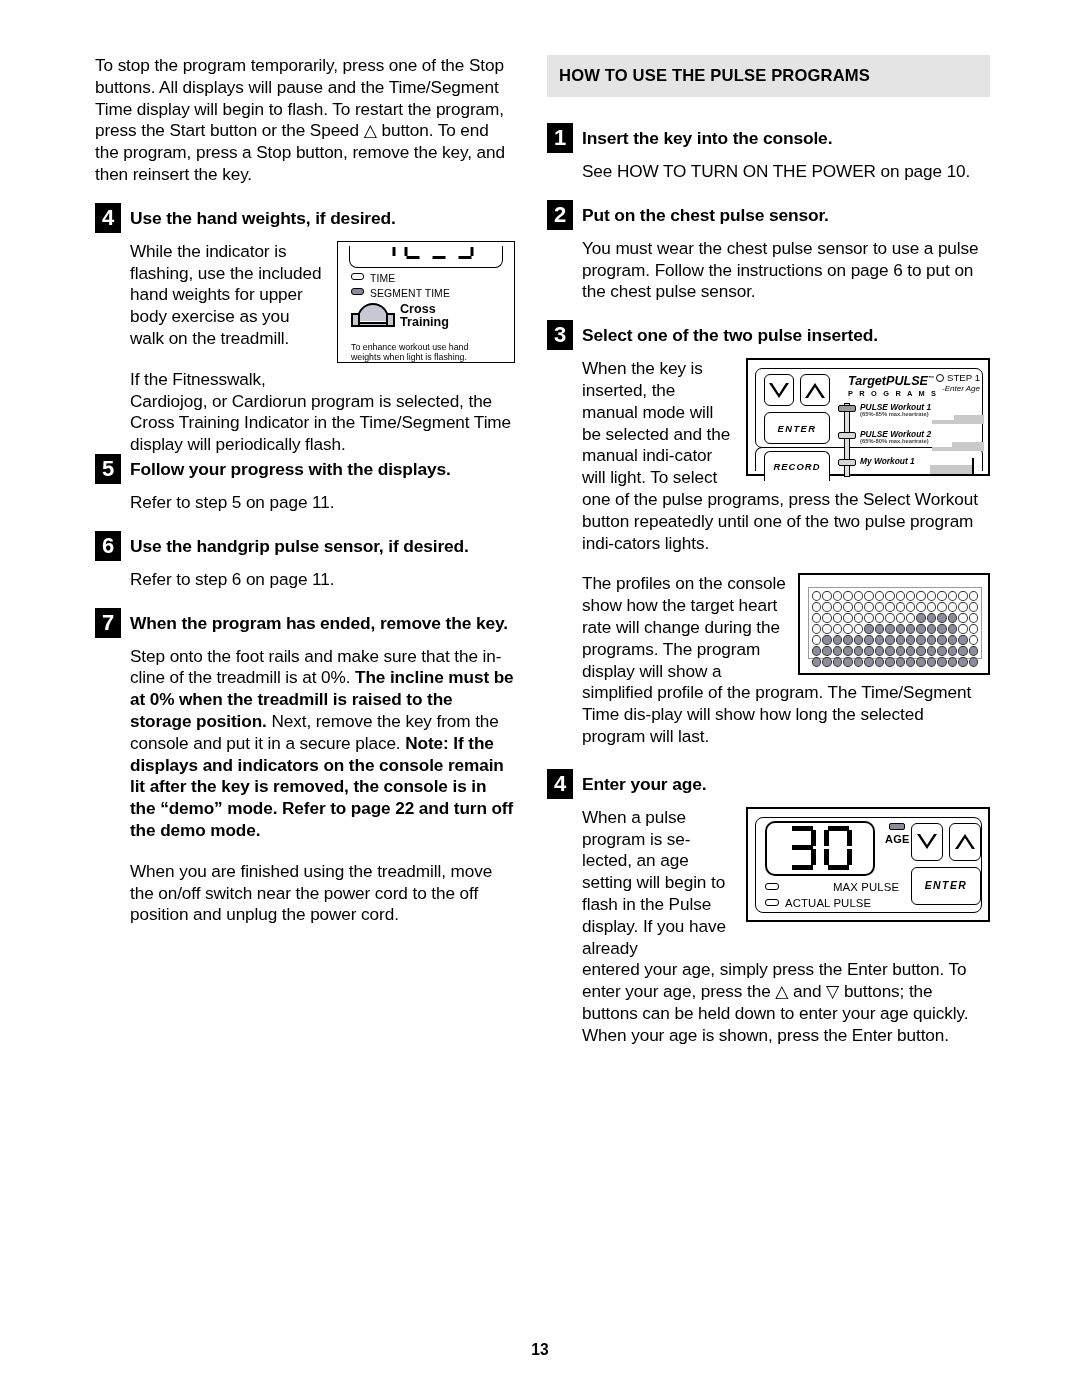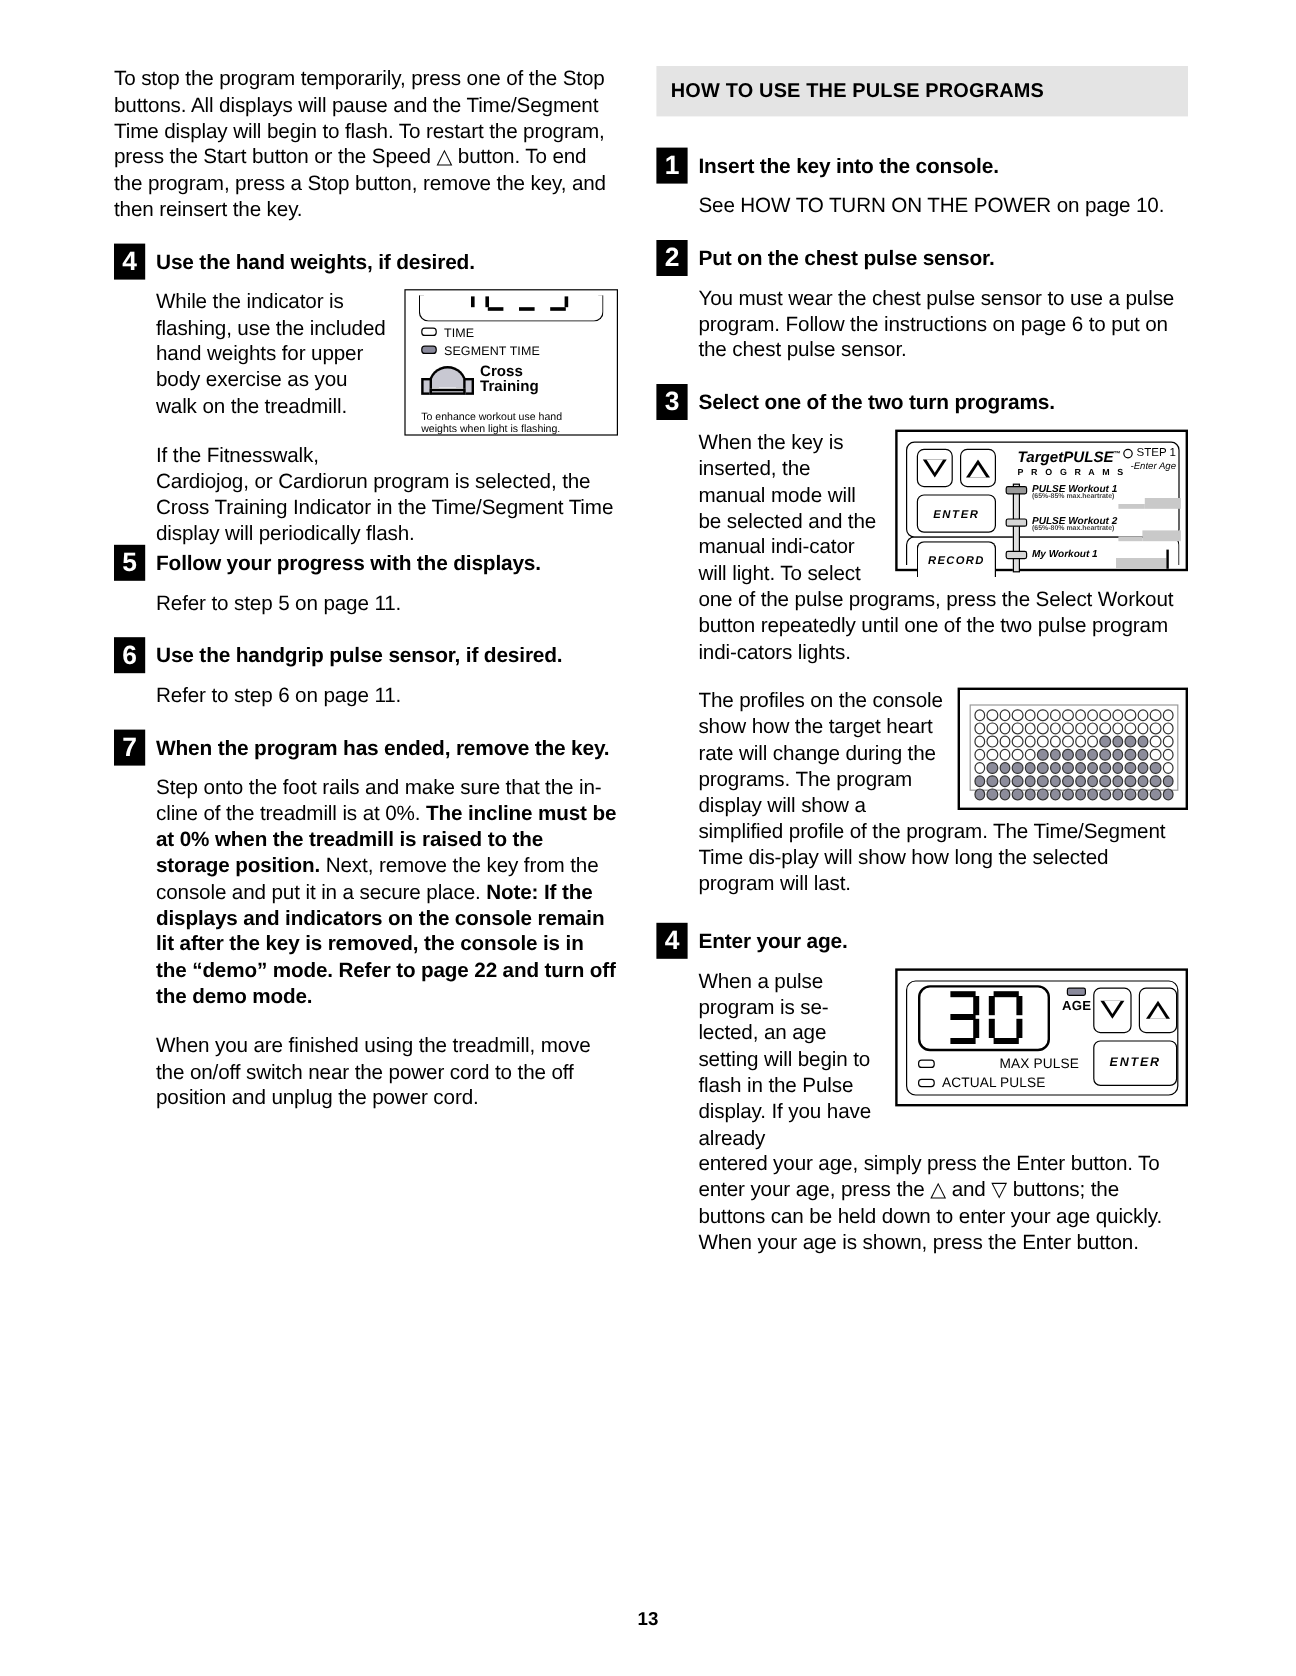--- a/index.html
+++ b/index.html
@@ -117,21 +117,21 @@
     letter-spacing: 0.1px;
   }
   .ind-lamp {
     width: 13px; height: 7px; border: 1.3px solid #000;
     border-radius: 3px; background: #fff;
     margin-right: 6px;
   }
   .ind-lamp.filled { background: #8a8a9c; }
 
   .cross-block {
-    display: flex; align-items: flex-end; margin: 4px 0 13px 8px;
+    display: flex; align-items: flex-start; margin: 4px 0 13px 8px;
   }
   .cross-icon {
     width: 44px; height: 24px; position: relative; margin-right: 5px;
   }
   .cross-icon .arch {
     position: absolute; left: 6px; top: 0;
     width: 32px; height: 18px;
     border: 2px solid #000;
     border-bottom: none;
     border-radius: 16px 16px 0 0;
@@ -422,21 +422,21 @@
       <p class="para indent">See HOW TO TURN ON THE POWER on page 10.</p>
 
       <div class="step">
         <div class="step-num">2</div>
         <div class="step-title">Put on the chest pulse sensor.</div>
       </div>
       <p class="para indent">You must wear the chest pulse sensor to use a pulse program. Follow the instructions on page 6 to put on the chest pulse sensor.</p>
 
       <div class="step">
         <div class="step-num">3</div>
-        <div class="step-title">Select one of the two turn programs.</div>
+        <div class="step-title">Select one of the two pulse inserted.</div>
       </div>
 
       <div class="indent clearfix">
 
         <div class="fig-right">
           <div class="fig-tp">
             <div class="tp-inner"></div>
             <div class="tp-inner2"></div>
 
             <div class="tp-btn btn-dn">

